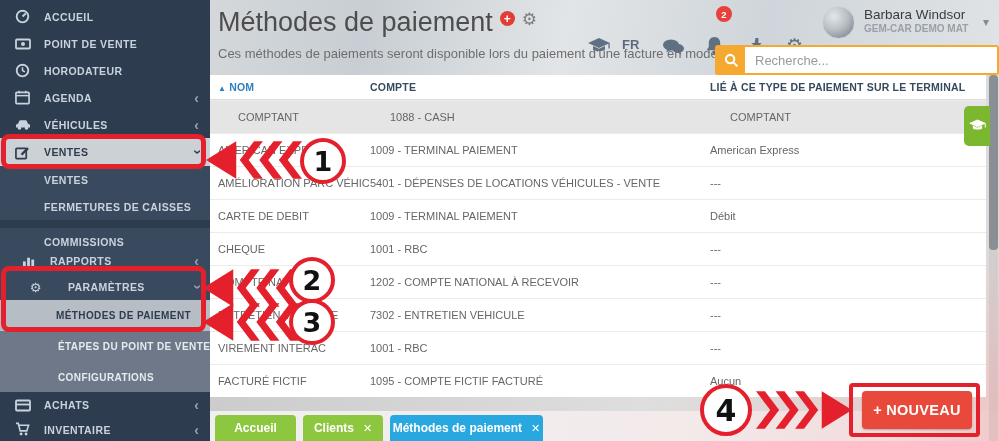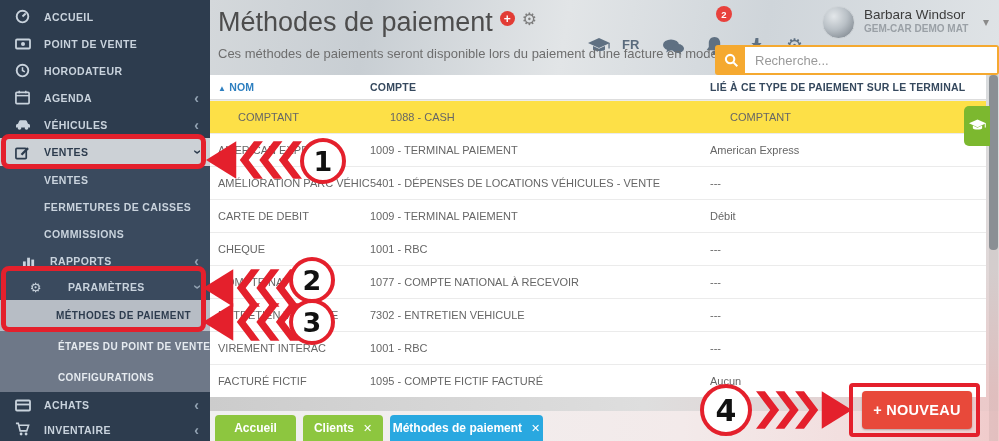--- a/index.html
+++ b/index.html
@@ -68,21 +68,21 @@
   
   .panel { position:absolute; left:0; top:75px; width:776px; height:322px; background:#fff; }
   .thead { display:grid; grid-template-columns:152px 340px 1fr; align-items:center; height:25px;
     padding-left:8px; border-bottom:1px solid #ddd; background:#fff; }
   .th { font-size:10.5px; font-weight:bold; color:#36495e; letter-spacing:.2px; white-space:nowrap; cursor:pointer; }
   .th.sorted { color:#2d7fc0; }
   .th .sort { font-size:8px; margin-right:3px; }
   .trow { display:grid; grid-template-columns:152px 340px 1fr; align-items:center; height:33px;
     padding-left:8px; border-top:1px solid #ebebeb; font-size:11px; color:#666; cursor:pointer; background:#fff; }
   .trow:first-of-type { border-top:none; }
-  .trow.hl { background:#fde047;padding-left:28px; }
+  .trow.hl { background:#e5e5e5;padding-left:28px; }
   .trow span { white-space:nowrap; overflow:hidden; }
 
   
   .help-tab { position:absolute; left:754px; top:106px; width:26px; height:40px; background:#7cb82f;
     border-radius:5px 0 0 5px; display:flex; align-items:center; justify-content:center; z-index:6; cursor:pointer; }
   .sb-track { position:absolute; left:779px; top:75px; width:9px; height:366px; background:rgba(0,0,0,.05); }
   .sb-thumb { position:absolute; left:779px; top:75px; width:9px; height:175px; background:#8a8f94; border-radius:4px; cursor:pointer; }
 
   
   .tab { position:absolute; top:415px; height:26px; border-radius:4px 4px 0 0; color:#fff; font-size:12px; font-weight:bold;
@@ -173,21 +173,21 @@
   </div>
 
   <div class="s-item sub" style="top:166px">
     <span class="lbl noicon">VENTES</span>
   </div>
 
   <div class="s-item sub" style="top:193px">
     <span class="lbl noicon">FERMETURES DE CAISSES</span>
   </div>
 
-  <div class="s-item sub" style="top:220px">
+  <div class="s-item sub" style="top:228px">
     <span class="lbl noicon">COMMISSIONS</span>
   </div>
 
   <div class="s-item sub" style="top:247px">
     <span class="ic" style="margin-left:20px">
       <svg class="sic" width="14" height="13" viewBox="0 0 15 14">
           <rect x="1" y="8" width="3" height="5" fill="#c9d3dd"></rect>
           <rect x="5.5" y="4" width="3" height="9" fill="#c9d3dd"></rect>
           <rect x="10" y="6" width="3" height="7" fill="#c9d3dd"></rect>
         </svg>
@@ -324,21 +324,21 @@
         <span>1009 - TERMINAL PAIEMENT</span>
         <span>Débit</span>
     </div>
     <div class="trow">
       <span>CHEQUE</span>
         <span>1001 - RBC</span>
         <span>---</span>
     </div>
     <div class="trow">
       <span>COMPTE NATIONAL</span>
-        <span>1077 - COMPTE NATIONAL À RECEVOIR</span>
+        <span>1202 - COMPTE NATIONAL À RECEVOIR</span>
         <span>---</span>
     </div>
     <div class="trow">
       <span>ENTRETIEN VEHICULE</span>
         <span>7302 - ENTRETIEN VEHICULE</span>
         <span>---</span>
     </div>
     <div class="trow">
       <span>VIREMENT INTERAC</span>
         <span>1001 - RBC</span>

